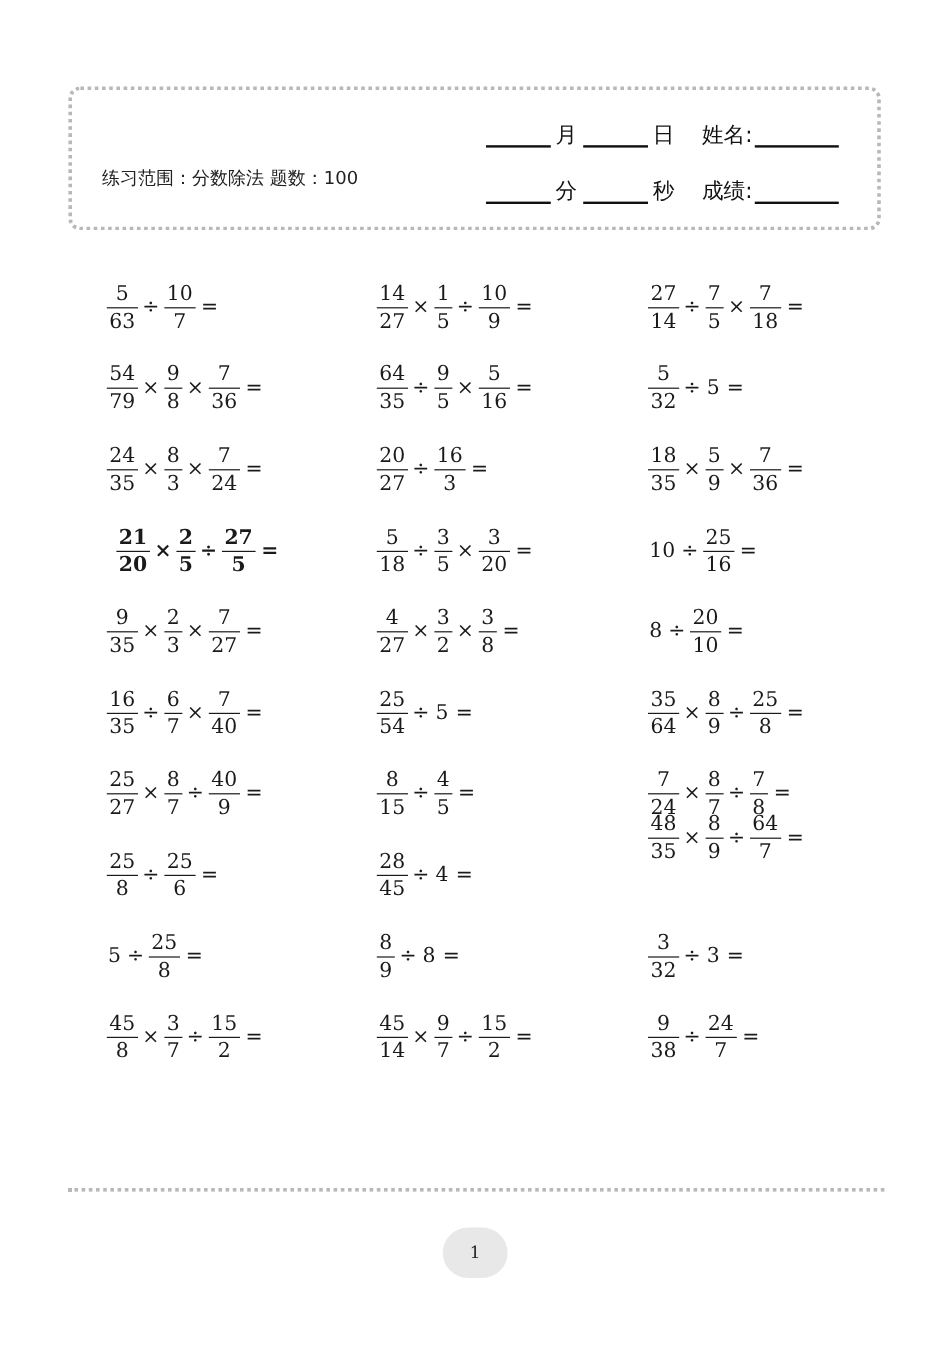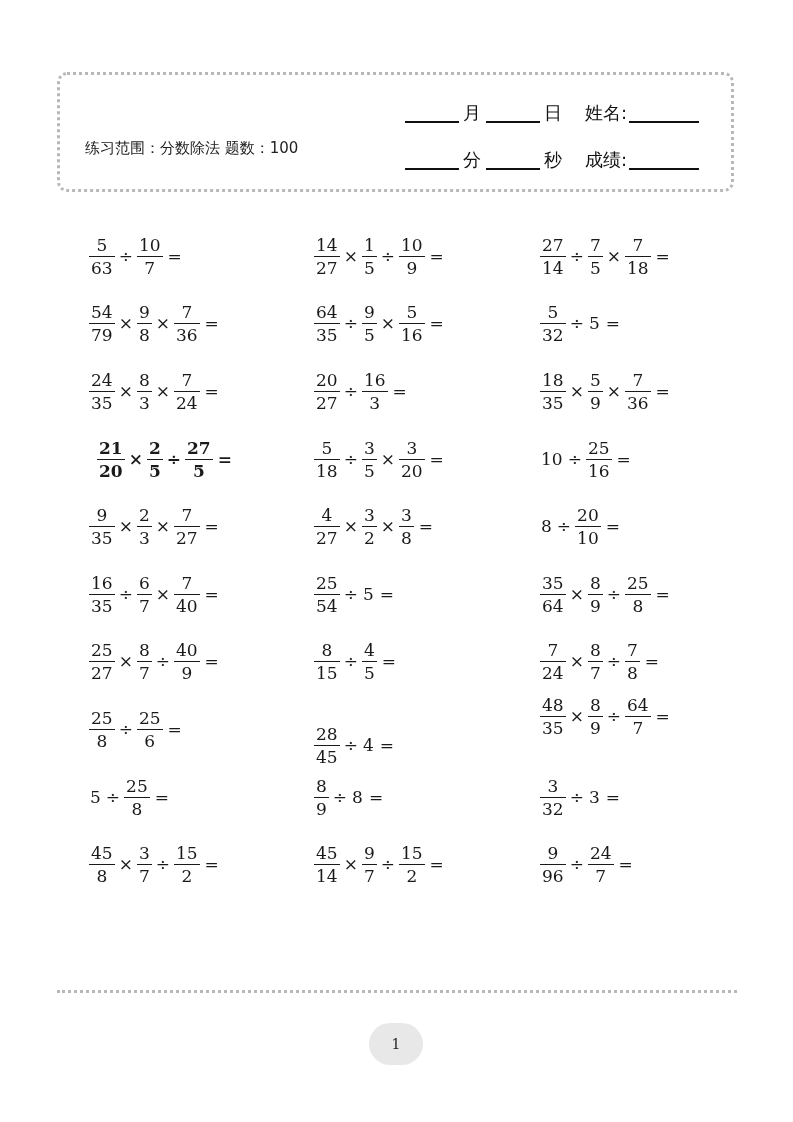--- a/index.html
+++ b/index.html
@@ -316,21 +316,21 @@
         <span class="num">8</span>
         <span class="den">15</span>
       </span>
       <span class="op">÷</span>
       <span class="frac">
         <span class="num">4</span>
         <span class="den">5</span>
       </span>
       <span class="eq">=</span>
     </div>
-    <div class="problem" style="left: 313px; top: 725px; height: 40px;">
+    <div class="problem" style="left: 313px; top: 709px; height: 40px;">
       <span class="frac">
         <span class="num">28</span>
         <span class="den">45</span>
       </span>
       <span class="op">÷</span>
       <span class="int">4</span>
       <span class="eq">=</span>
     </div>
     <div class="problem" style="left: 313px; top: 777px; height: 40px;">
       <span class="frac">
@@ -446,21 +446,21 @@
         <span class="num">8</span>
         <span class="den">7</span>
       </span>
       <span class="op">÷</span>
       <span class="frac">
         <span class="num">7</span>
         <span class="den">8</span>
       </span>
       <span class="eq">=</span>
     </div>
-    <div class="problem" style="left: 539px; top: 696px; height: 40px;">
+    <div class="problem" style="left: 539px; top: 678px; height: 40px;">
       <span class="frac">
         <span class="num">48</span>
         <span class="den">35</span>
       </span>
       <span class="op">×</span>
       <span class="frac">
         <span class="num">8</span>
         <span class="den">9</span>
       </span>
       <span class="op">÷</span>
@@ -475,21 +475,21 @@
         <span class="num">3</span>
         <span class="den">32</span>
       </span>
       <span class="op">÷</span>
       <span class="int">3</span>
       <span class="eq">=</span>
     </div>
     <div class="problem" style="left: 539px; top: 844px; height: 40px;">
       <span class="frac">
         <span class="num">9</span>
-        <span class="den">96</span>
+        <span class="den">38</span>
       </span>
       <span class="op">÷</span>
       <span class="frac">
         <span class="num">24</span>
         <span class="den">7</span>
       </span>
       <span class="eq">=</span>
     </div>
   </div>
 

